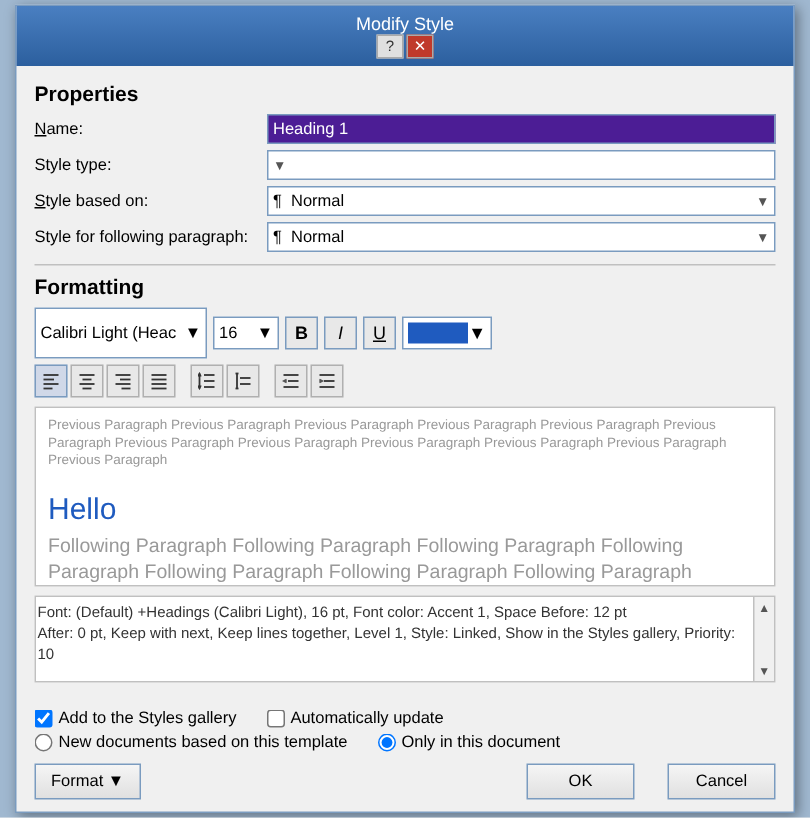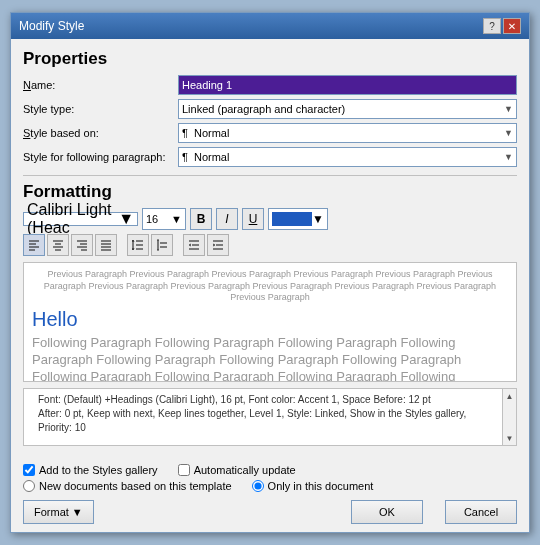--- a/index.html
+++ b/index.html
@@ -21,20 +21,21 @@
     }
     .title-bar {
       background: linear-gradient(to bottom, #4a7fc1 0%, #2c5f9e 100%);
       color: white;
       padding: 5px 8px;
       display: flex;
       justify-content: space-between;
       align-items: center;
       font-size: 12px;
       font-weight: normal;
+      flex-direction: column;
     }
     .title-bar-buttons {
       display: flex;
       gap: 2px;
     }
     .title-btn {
       width: 18px;
       height: 16px;
       border: 1px solid #aaa;
       background: #e0e0e0;
@@ -46,21 +47,21 @@
       color: #333;
     }
     .title-btn.close {
       background: #c0392b;
       color: white;
     }
     .dialog-body {
       padding: 10px 12px 8px 12px;
     }
     .section-label {
-      font-size: 17px;
+      font-size: 14px;
       font-weight: bold;
       margin-bottom: 6px;
       color: #000;
     }
     .properties-section {
       margin-bottom: 8px;
     }
     .form-row {
       display: flex;
       align-items: center;
@@ -107,25 +108,25 @@
       margin-bottom: 6px;
     }
     .formatting-row {
       display: flex;
       align-items: center;
       gap: 4px;
       margin-bottom: 4px;
     }
     .font-select {
       width: 115px;
-      height: 14px;
+      height: 34px;
       border: 1px solid #7a9bbf;
       background: white;
       padding: 1px 3px;
-      font-size: 16px;
+      font-size: 11px;
       display: flex;
       align-items: center;
       justify-content: space-between;
     }
     .size-select {
       width: 44px;
       height: 22px;
       border: 1px solid #7a9bbf;
       background: white;
       padding: 1px 3px;
@@ -194,41 +195,40 @@
       margin-bottom: 6px;
       overflow: hidden;
       padding: 6px 8px;
       font-size: 10px;
       color: #888;
     }
     .preview-previous {
       font-size: 9px;
       color: #999;
       line-height: 1.3;
-      margin-bottom: 4px;
-      text-align: center;
+      margin-bottom: 16px;
     }
     .preview-heading {
       font-size: 20px;
       color: #1f5bbf;
       font-family: 'Calibri Light', 'Segoe UI Light', sans-serif;
       font-weight: 300;
       margin-bottom: 4px;
     }
     .preview-following {
       font-size: 13px;
       color: #999;
       line-height: 1.3;
     }
     .description-box {
       border: 1px solid #c0c0c0;
       background: white;
       height: 58px;
       margin-bottom: 6px;
-      padding: 4px 14px;
+      padding: 4px 1px;
       font-size: 10px;
       color: #333;
       overflow: hidden;
       position: relative;
     }
     .description-scrollbar {
       position: absolute;
       right: 0;
       top: 0;
       bottom: 0;
@@ -349,21 +349,20 @@
       <div class="form-row">
         <div class="form-label">
           <span style="text-decoration:underline">N</span><span>ame:</span>
         </div>
         <input class="form-input selected" type="text" value="Heading 1" style="">
       </div>
 
       <div class="form-row">
         <div class="form-label">Style type:</div>
         <div class="form-select">
-          <span>Linked (paragraph and character)</span>
           <span class="arrow">▼</span>
         </div>
       </div>
 
       <div class="form-row">
         <div class="form-label">
           <span style="text-decoration:underline">S</span><span>tyle based on:</span>
         </div>
         <div class="form-select">
           <span>

